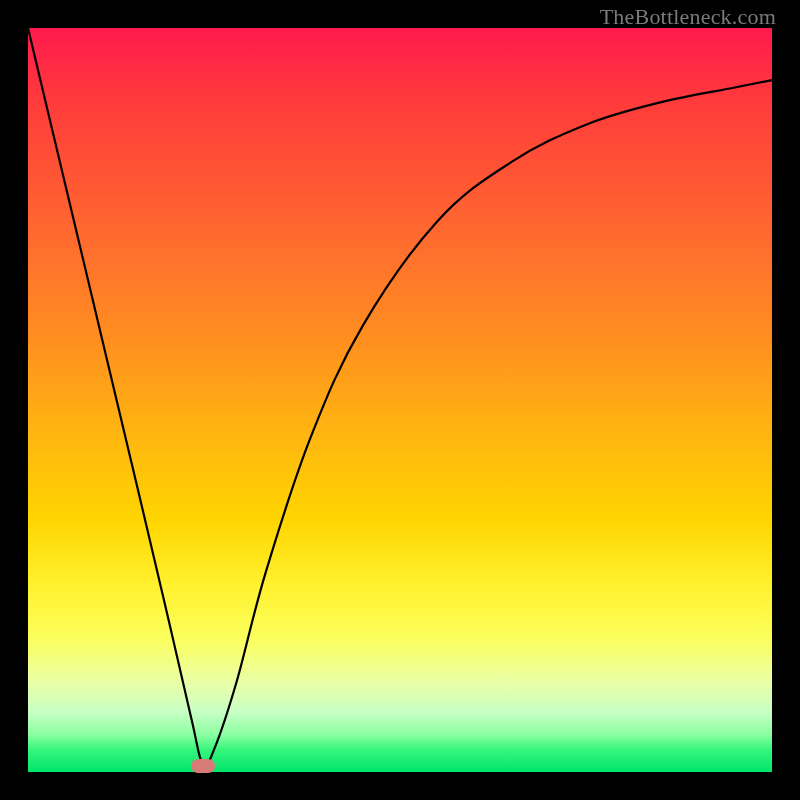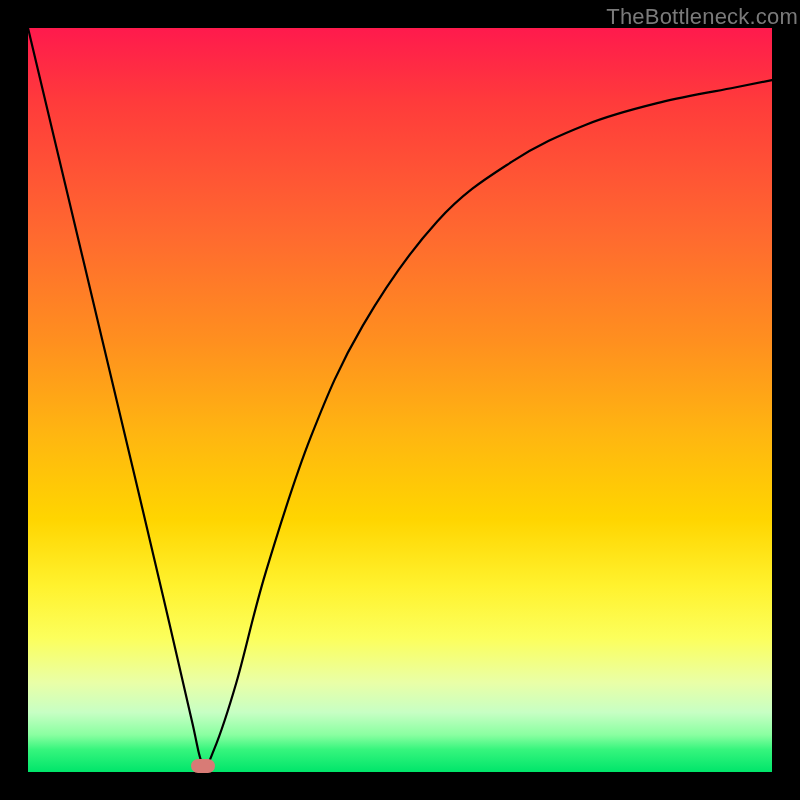--- a/index.html
+++ b/index.html
@@ -39,22 +39,22 @@
       #e9ffa7 88%,
       #c7ffc4 92%,
       #8affa1 95%,
       #36f57d 97%,
       #00e56a 100%
     );
   }
   .watermark {
     position: absolute;
     top: 4px;
-    right: 2px;
-    font-family: Liberation Sans, sans-serif;
+    right: 24px;
+    font-family: Liberation Serif, serif;
     font-size: 22px;
     color: #7a7a7a;
     letter-spacing: 0.2px;
     user-select: none;
   }
   svg.curve {
     position: absolute;
     left: 28px;
     top: 28px;
     width: 744px;

